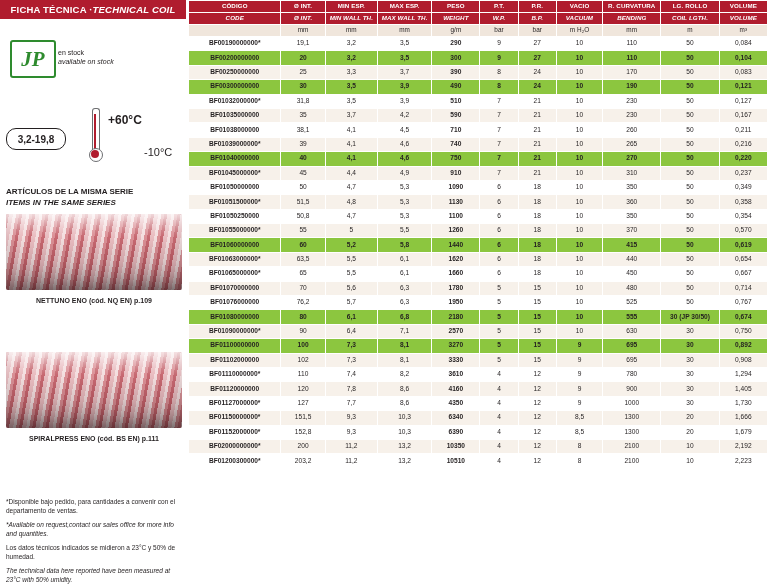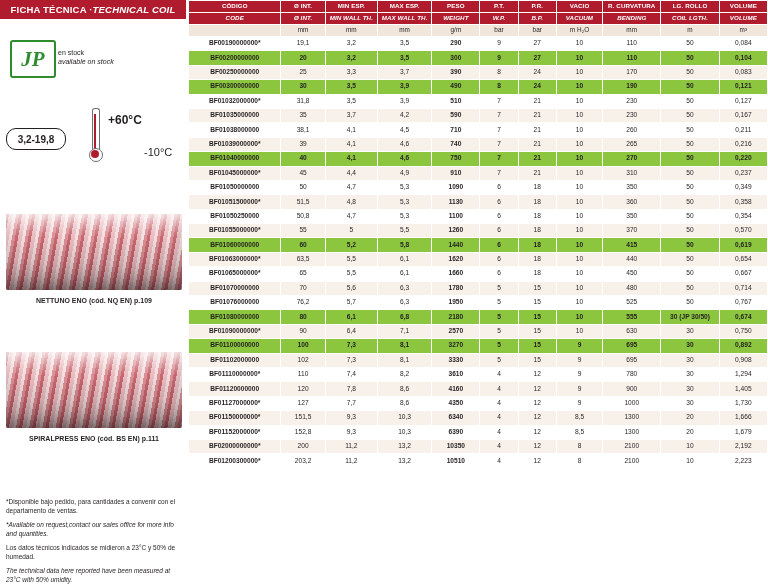--- a/index.html
+++ b/index.html
@@ -271,20 +271,24 @@
 
     <div class="thermo">
       <div class="stem"></div>
       <div class="fill-hot"></div>
       <div class="bulb"></div>
       <div class="fill-bulb"></div>
     </div>
     <div class="temp-hi">+60°C</div>
     <div class="temp-lo">-10°C</div>
 
+    <div class="series-head">
+      <div>ARTÍCULOS DE LA MISMA SERIE</div>
+      <div class="it">ITEMS IN THE SAME SERIES</div>
+    </div>
 
     <div class="hose-img one"></div>
     <div class="hose-cap one">NETTUNO ENO (cód. NQ EN) p.109</div>
 
     <div class="hose-img two"></div>
     <div class="hose-cap two">SPIRALPRESS ENO (cód. BS EN) p.111</div>
 
     <div class="notes">
       <p>*Disponible bajo pedido, para cantidades a convenir con el departamento de ventas.</p>
       <p class="it">*Available on request,contact our sales office for more info and quantities.</p>

